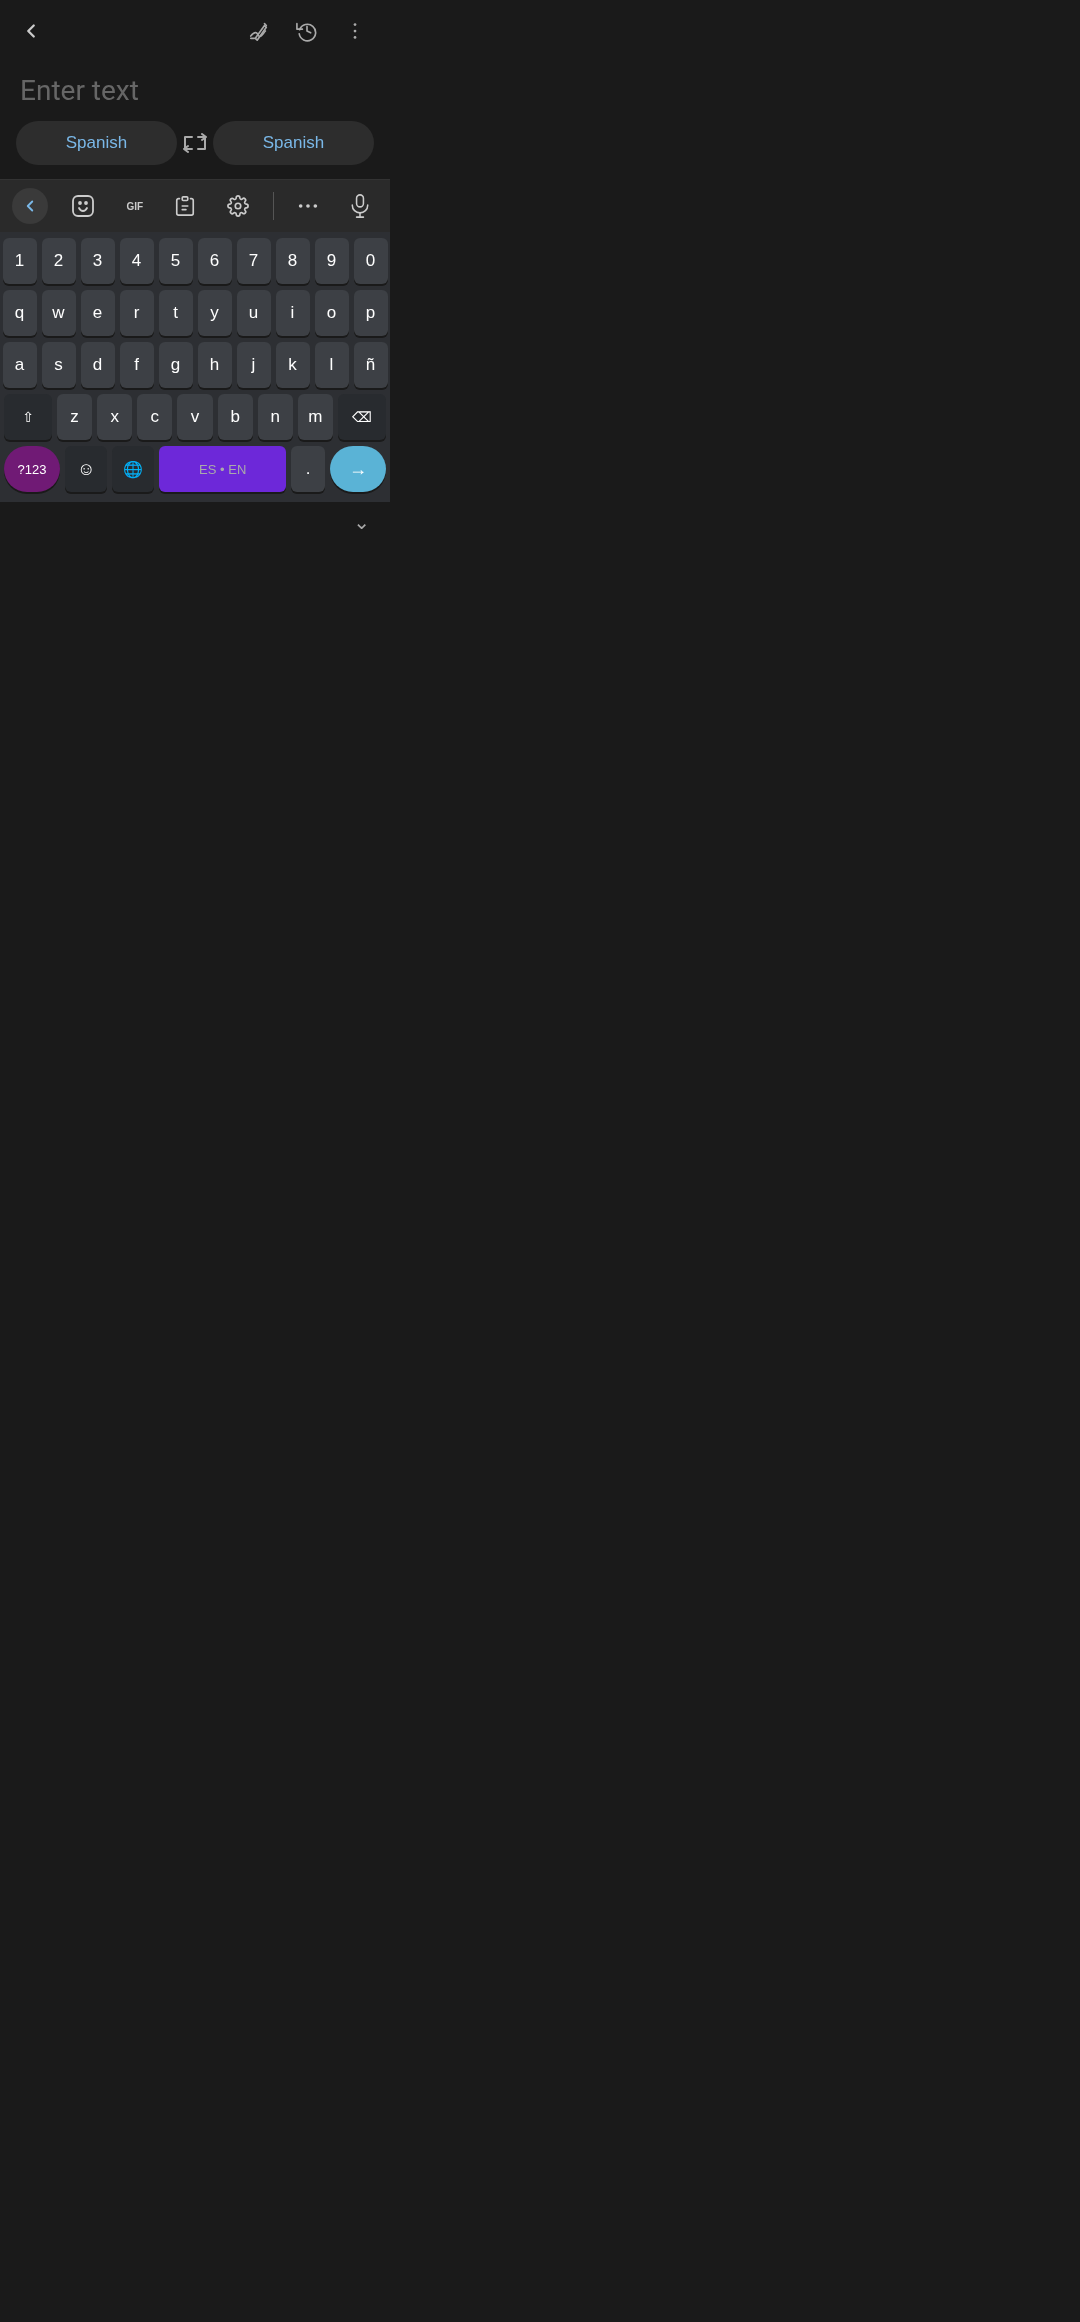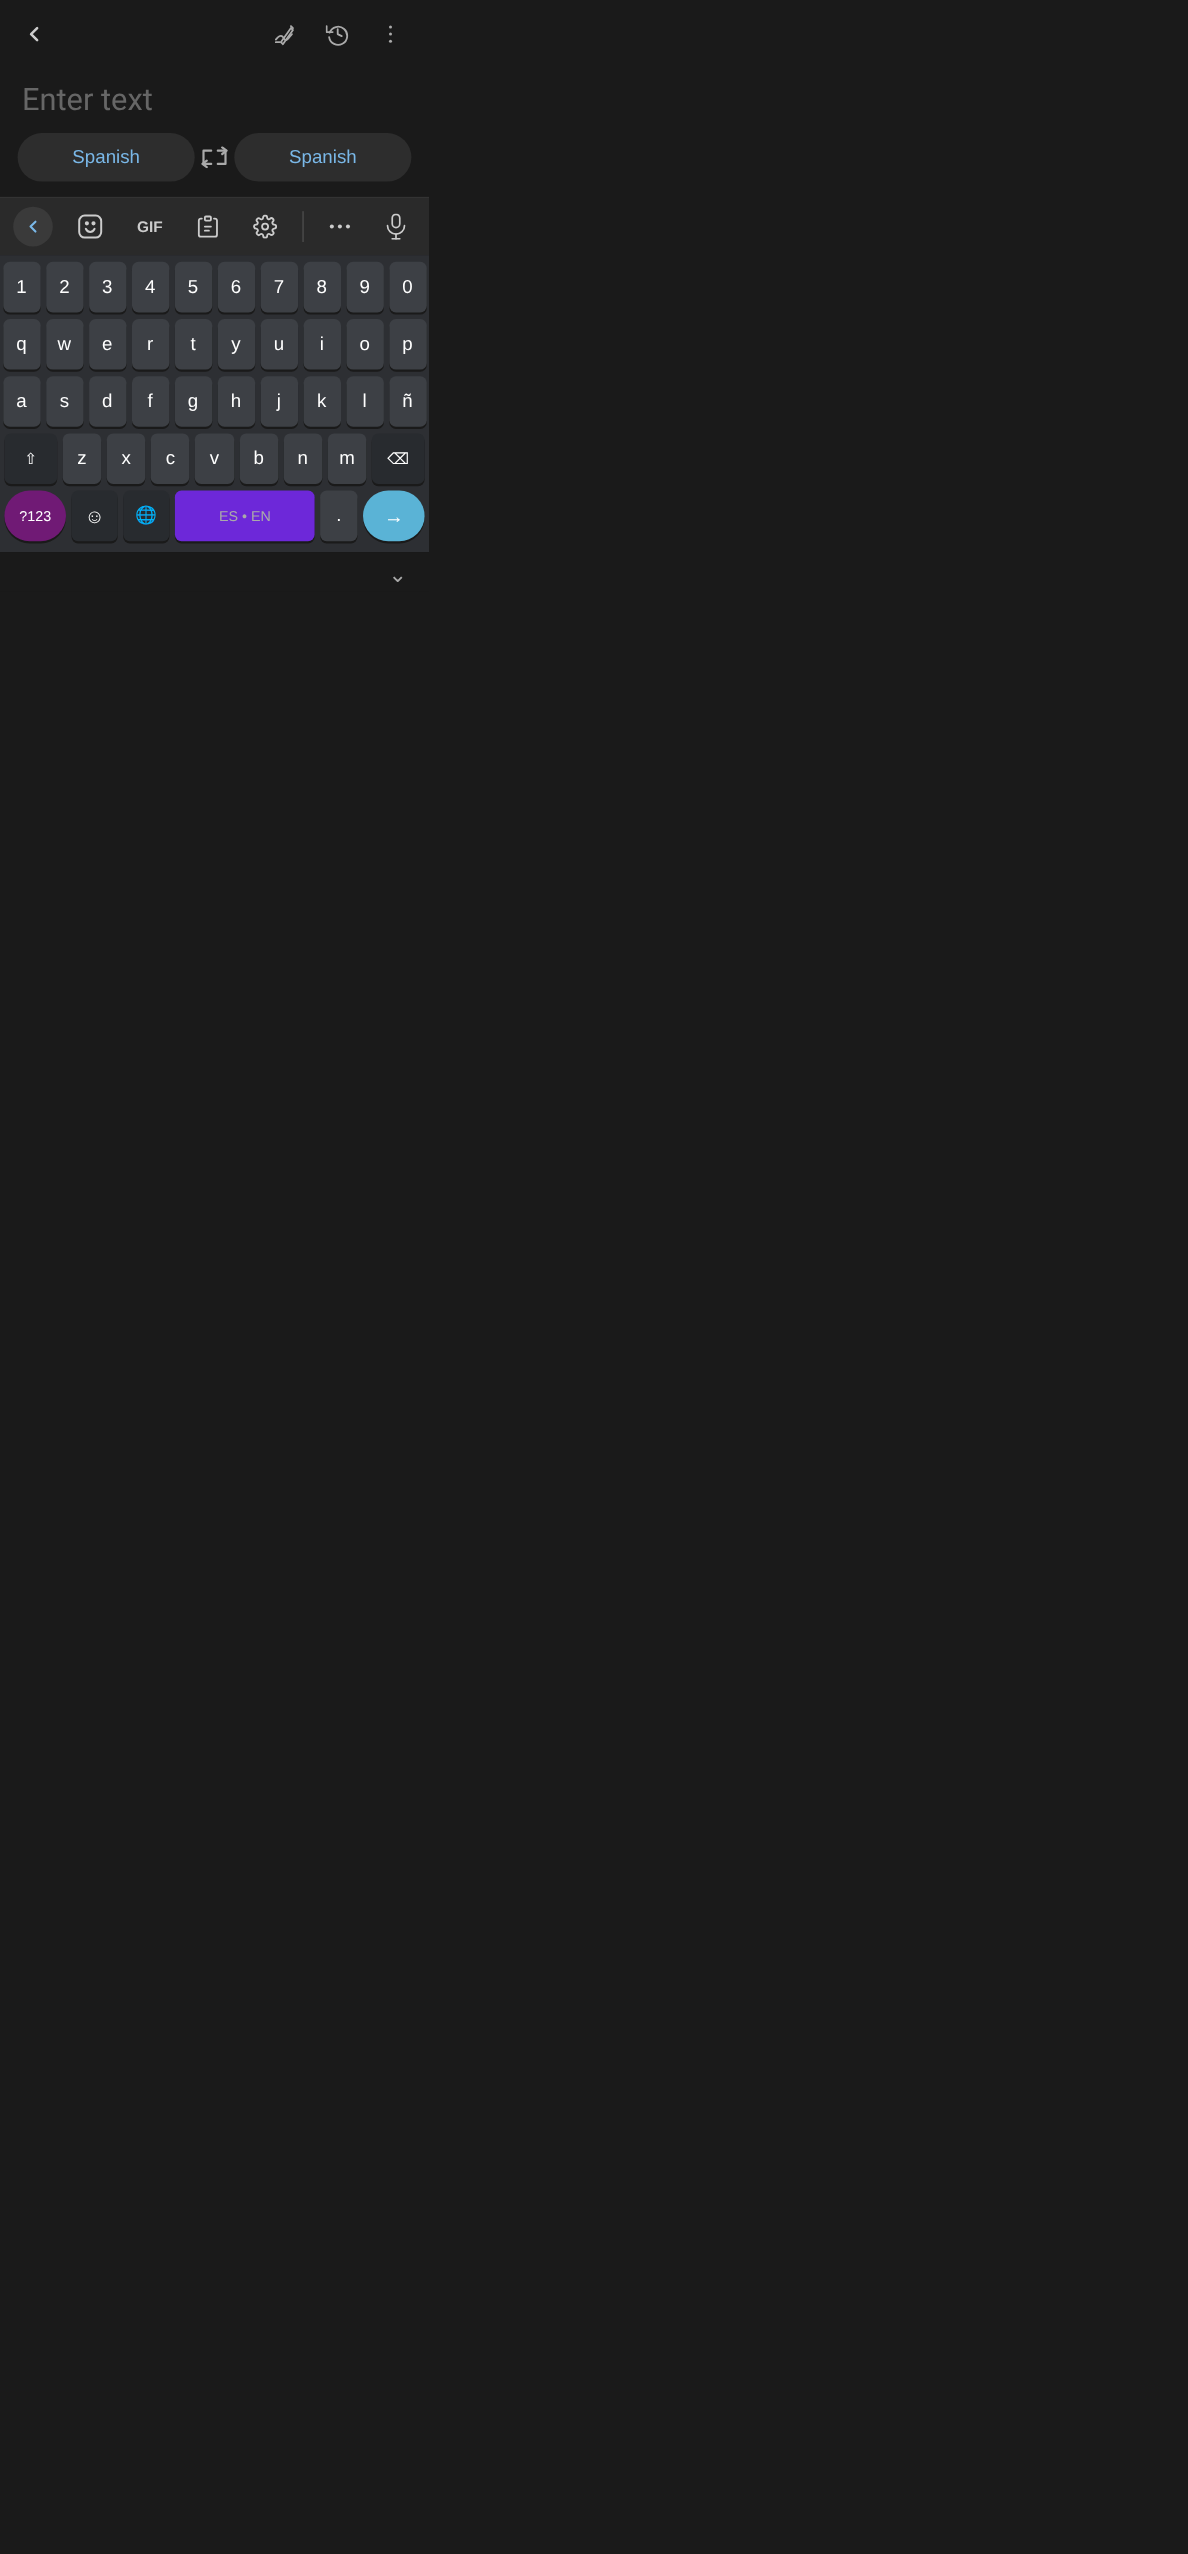--- a/index.html
+++ b/index.html
@@ -301,21 +301,21 @@
     </button>
     <button class="toolbar-btn">
       <svg width="24" height="24" viewBox="0 0 24 24" fill="none" stroke="#ccc" stroke-width="1.8" stroke-linecap="round" stroke-linejoin="round">
         <rect x="2" y="2" width="20" height="20" rx="5"></rect>
         <circle cx="9" cy="9" r="1" fill="#ccc"></circle>
         <circle cx="15" cy="9" r="1" fill="#ccc"></circle>
         <path d="M8 14s1.5 3 4 3 4-3 4-3"></path>
       </svg>
     </button>
     <button class="toolbar-btn">
-      <span style="font-size:14px;font-weight:bold;color:#ccc;">GIF</span>
+      <span style="font-size:10px;font-weight:bold;color:#ccc;">GIF</span>
     </button>
     <button class="toolbar-btn">
       <svg width="22" height="22" viewBox="0 0 24 24" fill="none" stroke="#ccc" stroke-width="1.8" stroke-linecap="round" stroke-linejoin="round">
         <rect x="9" y="2" width="6" height="4" rx="1"></rect>
         <path d="M6 4H5a2 2 0 0 0-2 2v14a2 2 0 0 0 2 2h14a2 2 0 0 0 2-2V6a2 2 0 0 0-2-2h-1"></path>
         <line x1="9" y1="12" x2="15" y2="12"></line>
         <line x1="9" y1="16" x2="13" y2="16"></line>
       </svg>
     </button>
     <button class="toolbar-btn">

